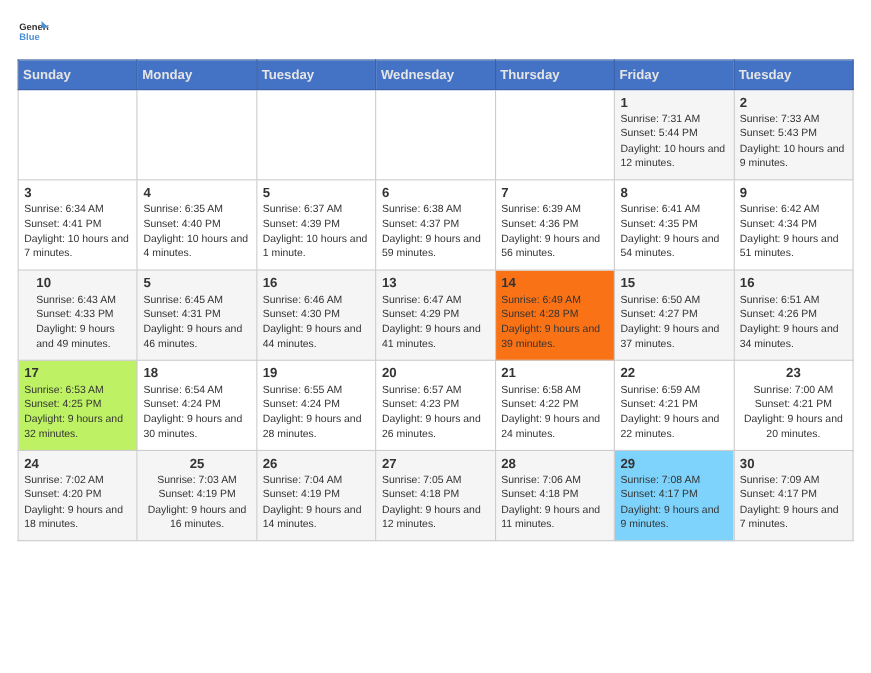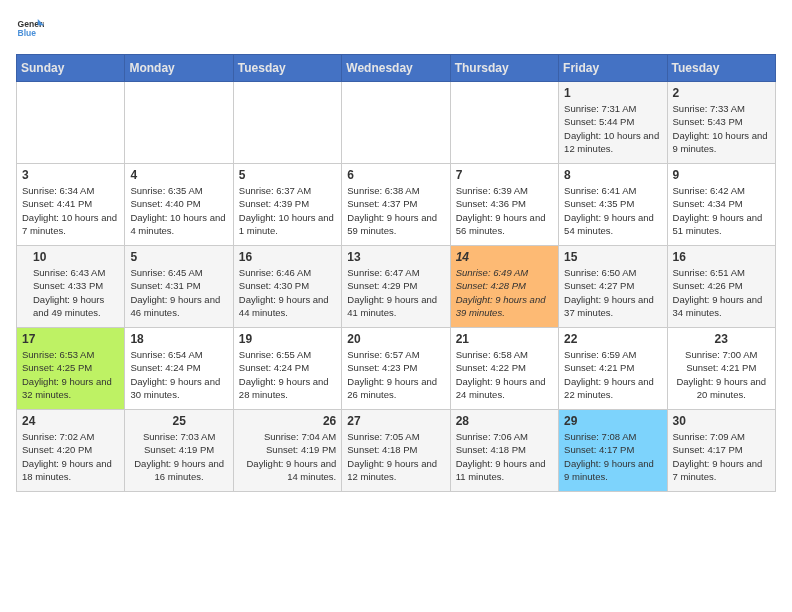--- a/index.html
+++ b/index.html
@@ -167,21 +167,21 @@
           <div class="day-info">Sunrise: 6:45 AM<br>Sunset: 4:31 PM<br>Daylight: 9 hours and 46 minutes.</div>
         </td>
         <td style="background: rgb(245, 245, 245);">
           <span class="day-num">16</span>
           <div class="day-info">Sunrise: 6:46 AM<br>Sunset: 4:30 PM<br>Daylight: 9 hours and 44 minutes.</div>
         </td>
         <td style="background: rgb(245, 245, 245);">
           <span class="day-num">13</span>
           <div class="day-info">Sunrise: 6:47 AM<br>Sunset: 4:29 PM<br>Daylight: 9 hours and 41 minutes.</div>
         </td>
-        <td style="background: #fdba74; font-style: italic;">
+        <td style="background: #f97316;">
           <span class="day-num">14</span>
           <div class="day-info">Sunrise: 6:49 AM<br>Sunset: 4:28 PM<br>Daylight: 9 hours and 39 minutes.</div>
         </td>
         <td style="background: rgb(245, 245, 245);">
           <span class="day-num">15</span>
           <div class="day-info">Sunrise: 6:50 AM<br>Sunset: 4:27 PM<br>Daylight: 9 hours and 37 minutes.</div>
         </td>
         <td style="background: rgb(245, 245, 245);">
           <span class="day-num">16</span>
           <div class="day-info">Sunrise: 6:51 AM<br>Sunset: 4:26 PM<br>Daylight: 9 hours and 34 minutes.</div>
@@ -219,21 +219,21 @@
       </tr>
       <tr>
         <td style="background: rgb(245, 245, 245);">
           <span class="day-num">24</span>
           <div class="day-info">Sunrise: 7:02 AM<br>Sunset: 4:20 PM<br>Daylight: 9 hours and 18 minutes.</div>
         </td>
         <td style="background: rgb(245, 245, 245); text-align: center;">
           <span class="day-num">25</span>
           <div class="day-info">Sunrise: 7:03 AM<br>Sunset: 4:19 PM<br>Daylight: 9 hours and 16 minutes.</div>
         </td>
-        <td style="background: rgb(245, 245, 245); text-align: right;">
+        <td style="background: rgb(245, 245, 245);">
           <span class="day-num">26</span>
           <div class="day-info">Sunrise: 7:04 AM<br>Sunset: 4:19 PM<br>Daylight: 9 hours and 14 minutes.</div>
         </td>
         <td style="background: rgb(245, 245, 245);">
           <span class="day-num">27</span>
           <div class="day-info">Sunrise: 7:05 AM<br>Sunset: 4:18 PM<br>Daylight: 9 hours and 12 minutes.</div>
         </td>
         <td style="background: rgb(245, 245, 245);">
           <span class="day-num">28</span>
           <div class="day-info">Sunrise: 7:06 AM<br>Sunset: 4:18 PM<br>Daylight: 9 hours and 11 minutes.</div>

